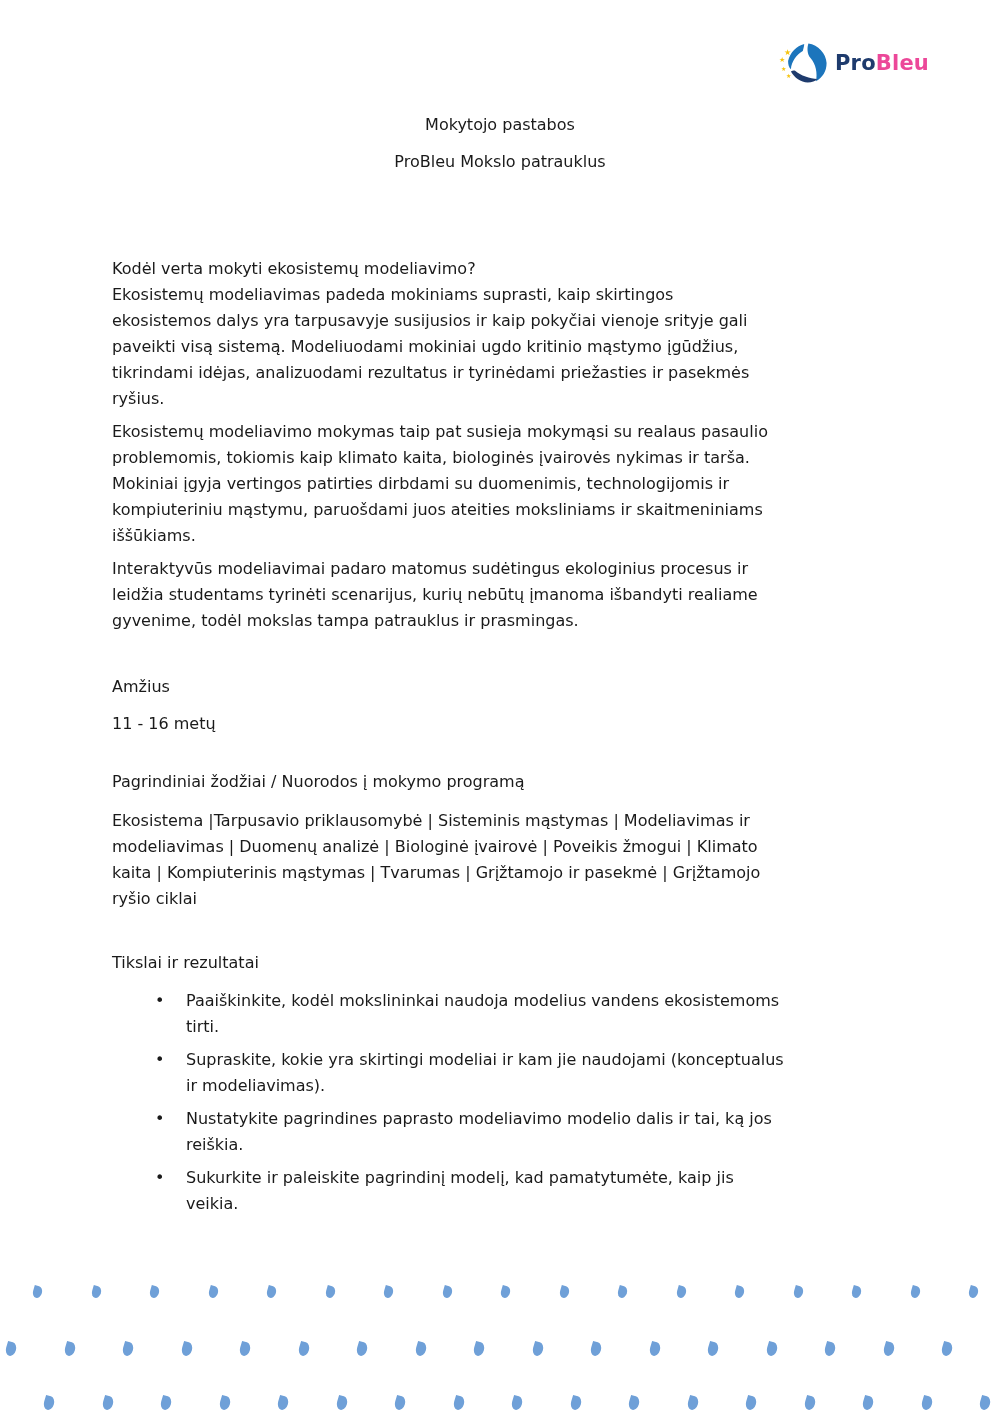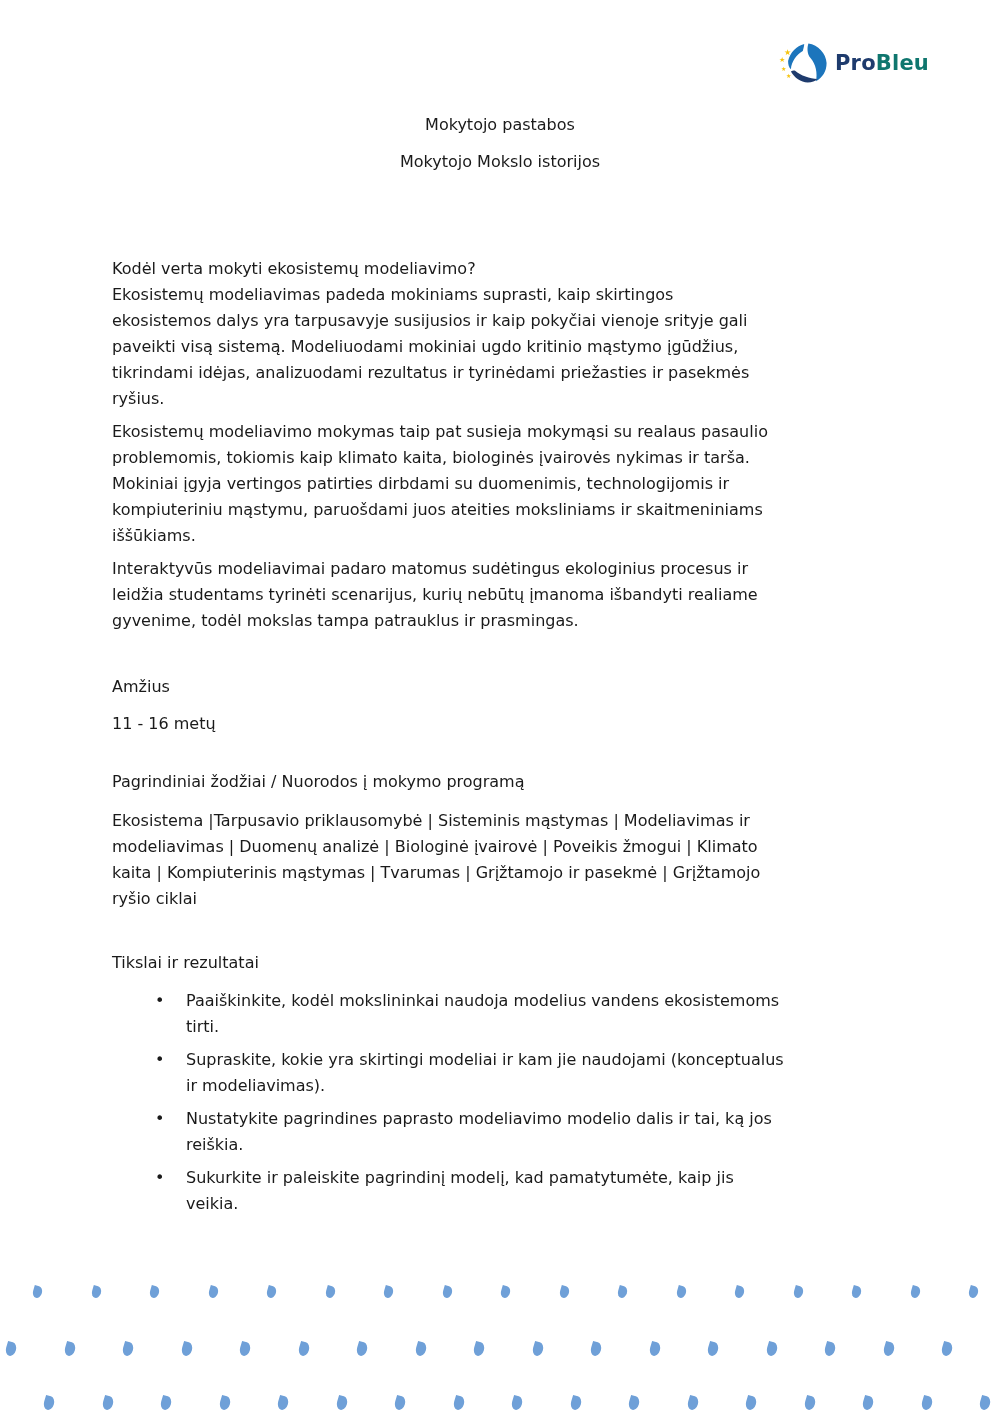--- a/index.html
+++ b/index.html
@@ -12,21 +12,21 @@
   .logo-wrap{position:absolute;left:786px;top:42px;display:flex;align-items:center;gap:7px;}
   .logo-mark{position:relative;width:42px;height:42px;}
   .logo-mark svg{display:block;}
   .star{position:absolute;color:#F6C40F;line-height:1;font-size:7px;}
   .star.s1{left:-2px;top:7px;font-size:8px;}
   .star.s2{left:-7px;top:15px;font-size:7px;}
   .star.s3{left:-5px;top:24px;font-size:6px;}
   .star.s4{left:0px;top:31px;font-size:6px;}
   .logo-text{font-weight:bold;font-size:21px;letter-spacing:.2px;white-space:nowrap;}
   .logo-pro{color:#1E3B6D;}
-  .logo-bleu{color:#0f766e;}
+  .logo-bleu{color:#ec4899;}
   
   .titles{position:absolute;left:0;top:112px;width:100%;text-align:center;
     font-size:16px;line-height:26px;}
   .titles p{margin:0 0 11px;}
   
   .content{position:absolute;left:112px;top:256px;width:778px;
     font-size:16px;line-height:26px;}
   .content p{margin:0;white-space:pre-line;}
   .h-why{margin:0 0 16px;}
   .p-body{margin:0 0 7px !important;}
@@ -59,21 +59,21 @@
         <path fill="#1E3B6D" d="M7 42 C12 51 21 57 31 58 C37 58 42 56 45 53 C34 52 21 48 13 41 C11 40 9 41 7 42 Z"></path>
       </svg>
     </div>
     <div class="logo-text">
       <span class="logo-pro">Pro</span><span class="logo-bleu">Bleu</span>
     </div>
   </div>
 
   <div class="titles">
     <p>Mokytojo pastabos</p>
-    <p>Mokytojo Mokslo istorijos</p>
+    <p>ProBleu Mokslo patrauklus</p>
   </div>
 
   <div class="content">
 
     <p class="h-why">Kodėl verta mokyti ekosistemų modeliavimo?</p>
     <p class="p-body">Ekosistemų modeliavimas padeda mokiniams suprasti, kaip skirtingos
 ekosistemos dalys yra tarpusavyje susijusios ir kaip pokyčiai vienoje srityje gali
 paveikti visą sistemą. Modeliuodami mokiniai ugdo kritinio mąstymo įgūdžius,
 tikrindami idėjas, analizuodami rezultatus ir tyrinėdami priežasties ir pasekmės
 ryšius.</p>

